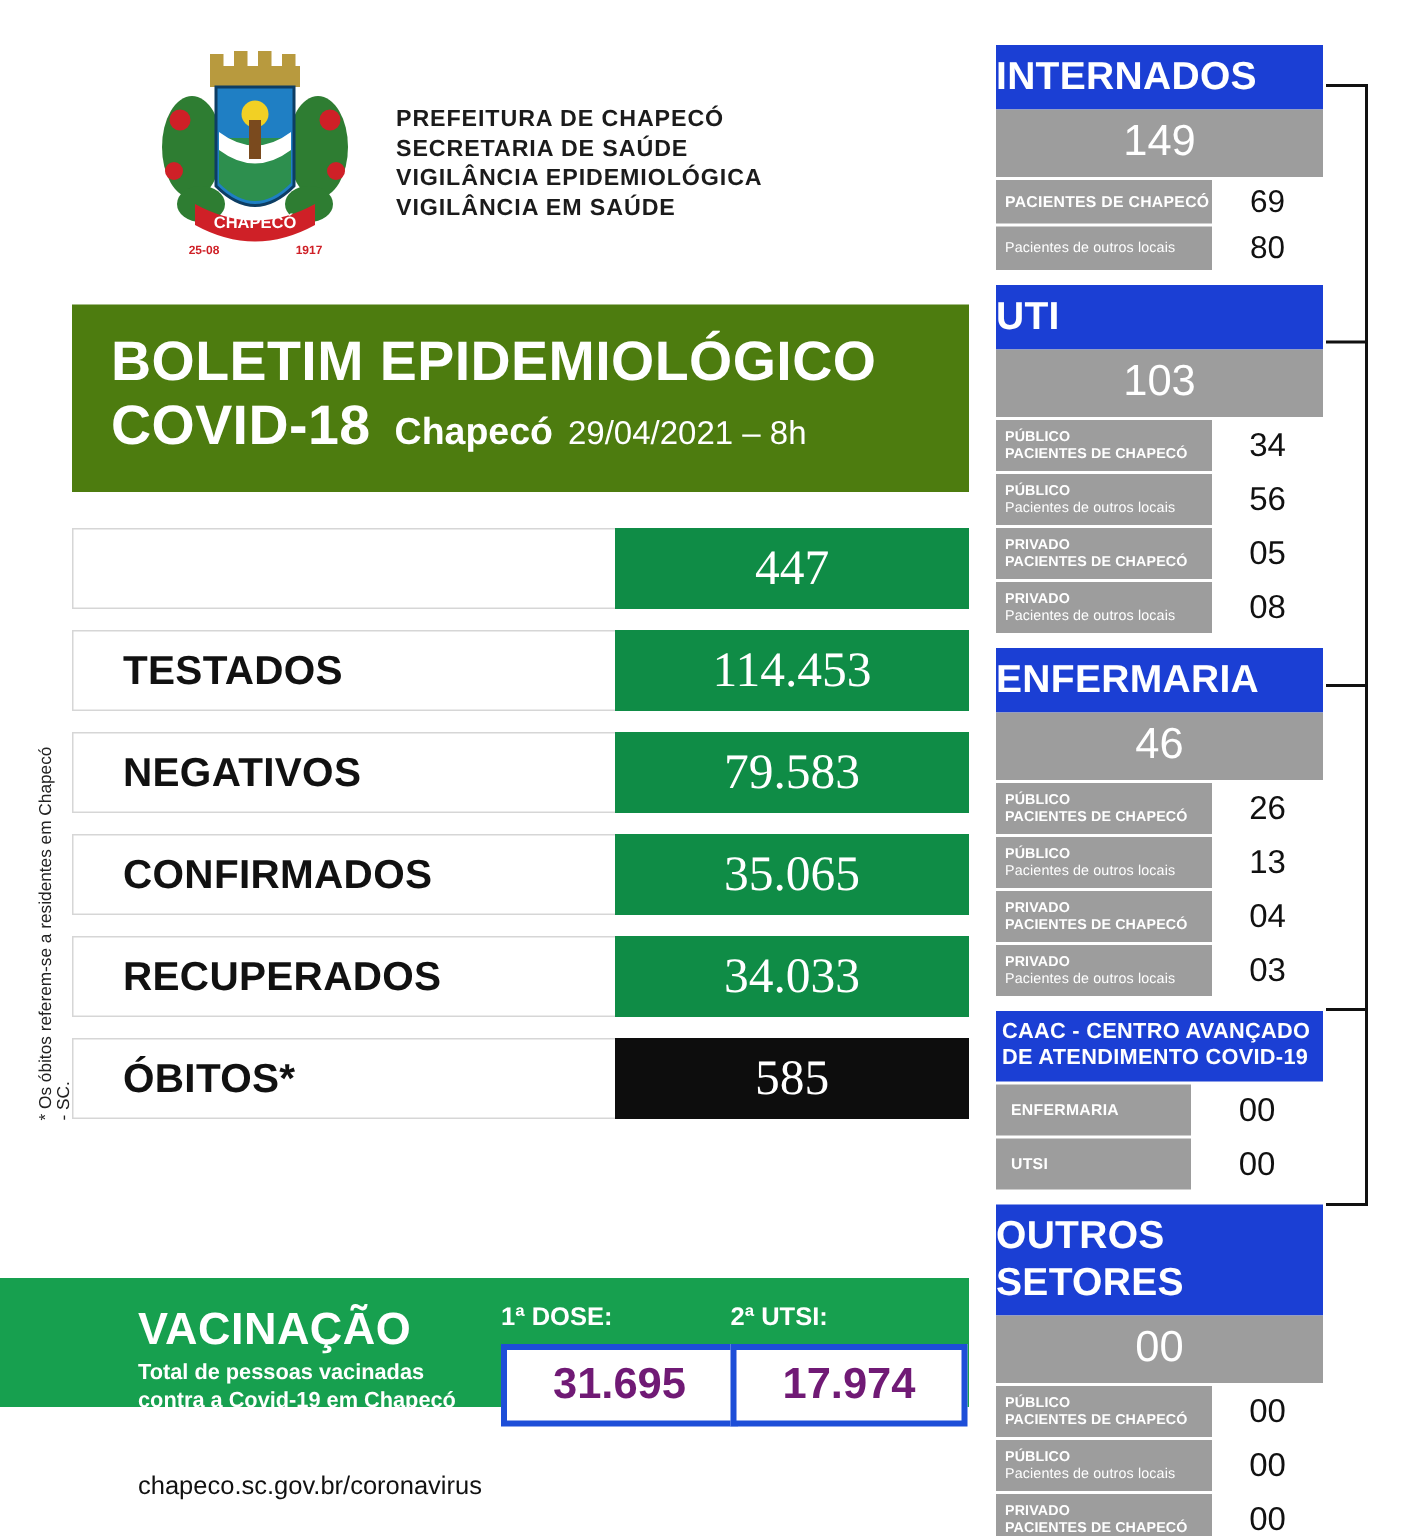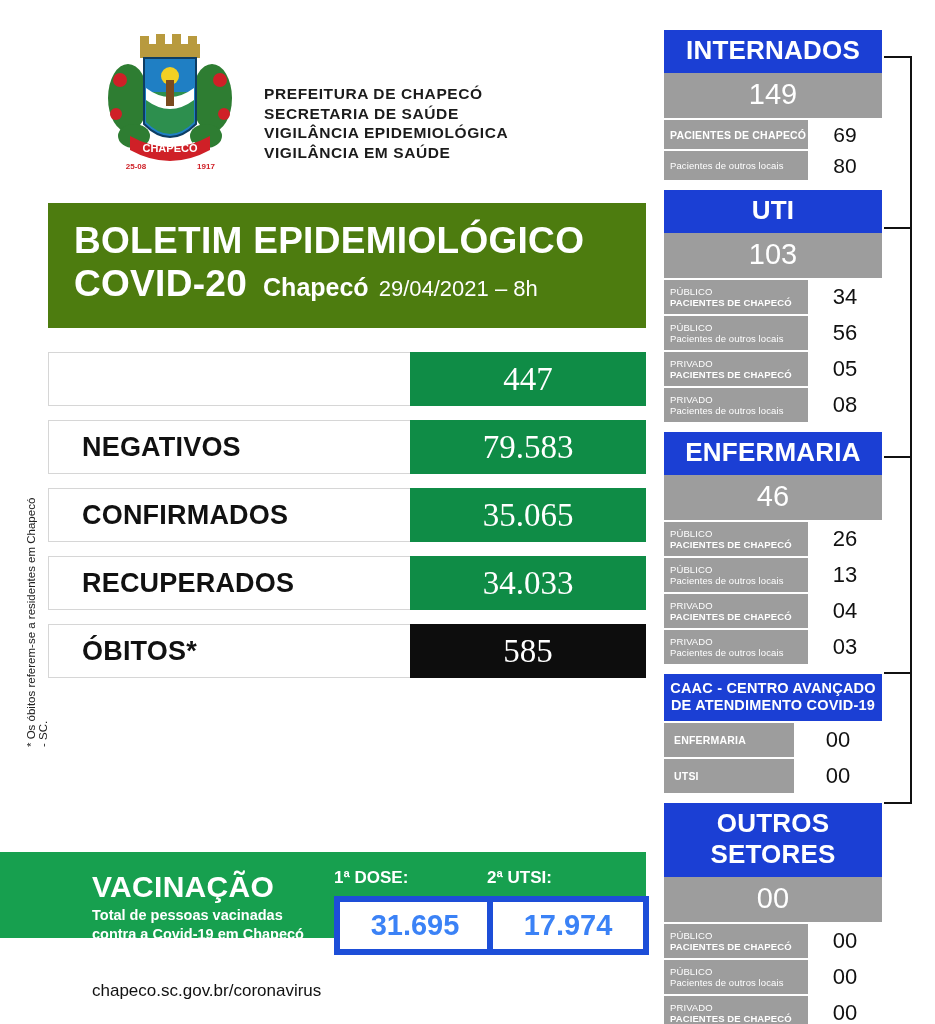--- a/index.html
+++ b/index.html
@@ -9,21 +9,21 @@
     font-family:"Liberation Sans", sans-serif;
     position:relative;
     overflow:hidden;
   }
   .page{position:relative;width:935px;height:1024px;}
 
   
   .header{position:absolute;left:100px;top:28px;display:flex;align-items:flex-start;}
   .crest{width:140px;height:150px;position:relative;}
   .crest svg{position:absolute;left:0;top:0;}
-  .org{margin-left:24px;margin-top:56px;}
+  .org{margin-left:24px;margin-top:42px;}
   .org div{
     font-size:15.5px;font-weight:bold;letter-spacing:.6px;color:#1b1b1b;
     line-height:19.5px;text-transform:uppercase;
   }
 
   
   .banner{
     position:absolute;left:48px;top:203px;width:598px;height:125px;
     background:#4d7c0f;color:#fff;box-sizing:border-box;padding:18px 0 0 26px;
   }
@@ -52,56 +52,56 @@
 
   
   .vac{
     position:absolute;left:0;top:852px;width:646px;height:86px;background:#17a04f;color:#fff;
   }
   .vac .vtitle{position:absolute;left:92px;top:18px;font-size:30px;font-weight:bold;letter-spacing:.3px;}
   .vac .vsub{position:absolute;left:92px;top:54px;font-size:14.5px;line-height:19px;font-weight:bold;}
   .vac .dose{position:absolute;top:16px;}
   .vac .dose .dlabel{font-size:17px;font-weight:bold;margin-bottom:8px;}
   .vac .dose .dbox{
-    background:#fff;color:#3b82f6;font-size:29px;font-weight:bold;
-    text-align:center;padding:7px 0;width:150px;border:6px solid #1d4ed8;
+    background:#fff;color:#701a75;font-size:29px;font-weight:bold;
+    text-align:center;padding:7px 0;width:150px;border:4px solid #1d4ed8;
   }
   .vac .d1{left:334px;}
   .vac .d2{left:487px;}
 
   .siteurl{
     position:absolute;left:92px;top:981px;font-size:17px;color:#111;
   }
 
   
   .sidenote{
     position:absolute;left:-88px;top:610px;width:250px;
     transform:rotate(-90deg);
     font-size:11.5px;color:#222;
   }
 
   
   .right{position:absolute;left:664px;top:30px;width:218px;}
   .blk{margin-bottom:10px;}
   .blk .bhead{
-    background:#1b3fd4;color:#fff;text-align:center;font-weight:bold;
+    background:#1b3fd4;color:#fff;font-weight:bold;
     font-size:26px;padding:5px 0 7px;letter-spacing:.2px;
   }
   .blk .bhead.small{font-size:14.5px;line-height:17px;padding:6px 4px 7px;}
   .blk .btotal{
     background:#9d9d9d;color:#fff;text-align:center;font-size:29px;padding:5px 0 7px;
   }
   .brow{
     display:flex;align-items:stretch;height:29px;margin-top:2px;
   }
   .brow .bl{
     background:#9d9d9d;color:#fff;flex:1;display:flex;flex-direction:column;
     justify-content:center;padding-left:6px;box-sizing:border-box;
   }
-  .brow .bl .t1{font-size:9.5px;font-weight:normal;line-height:11px;letter-spacing:.1px;}
+  .brow .bl .t1{font-size:9.5px;font-weight:bold;line-height:11px;letter-spacing:.1px;}
   .brow .bl .t2{font-size:9.5px;font-weight:bold;line-height:11px;letter-spacing:.1px;}
   .brow .bl .t2.light{font-weight:normal;}
   .brow .bl .single{font-size:10.5px;font-weight:bold;letter-spacing:.2px;}
   .brow .bv{
     width:74px;background:#fff;color:#111;font-size:21px;
     display:flex;align-items:center;justify-content:center;
   }
   .brow.tall{height:34px;}
   .brow.tall .bv{font-size:22px;}
   .brow.caac .bl{padding-left:10px;}
@@ -157,30 +157,35 @@
       <div>PREFEITURA DE CHAPECÓ</div>
       <div>SECRETARIA DE SAÚDE</div>
       <div>VIGILÂNCIA EPIDEMIOLÓGICA</div>
       <div>VIGILÂNCIA EM SAÚDE</div>
     </div>
   </div>
 
   <div class="banner">
     <div class="l1">BOLETIM EPIDEMIOLÓGICO</div>
     <div class="l2">
-      <span class="big">COVID-20</span>
+      <span class="big">COVID-18</span>
       <span class="city">Chapecó</span>
       <span class="date">29/04/2021 – 8h</span>
     </div>
   </div>
 
   <div class="rows">
     <div class="row">
       <div class="label-box"></div>
       <div class="value-box">447</div>
+    </div>
+    <div class="row">
+      <div class="label-box"></div>
+      <div class="label">TESTADOS</div>
+      <div class="value-box">114.453</div>
     </div>
     <div class="row">
       <div class="label-box"></div>
       <div class="label">NEGATIVOS</div>
       <div class="value-box">79.583</div>
     </div>
     <div class="row">
       <div class="label-box"></div>
       <div class="label">CONFIRMADOS</div>
       <div class="value-box">35.065</div>

